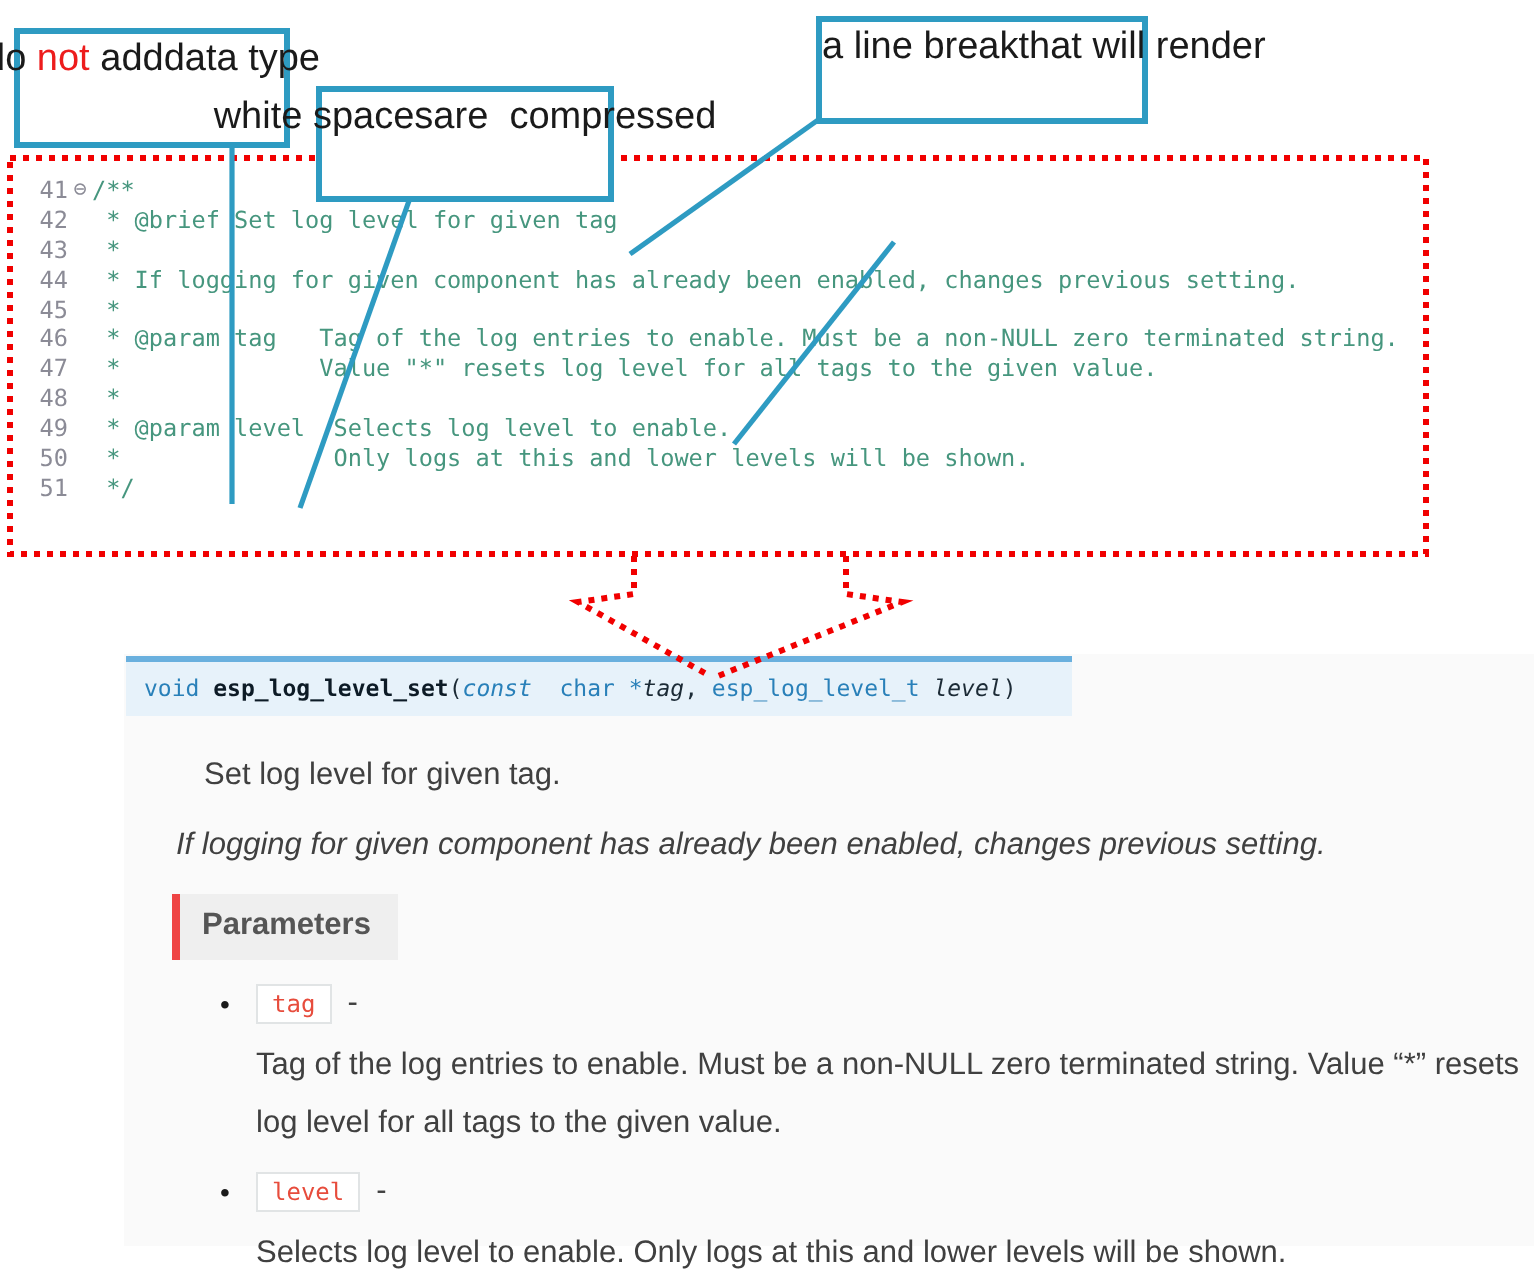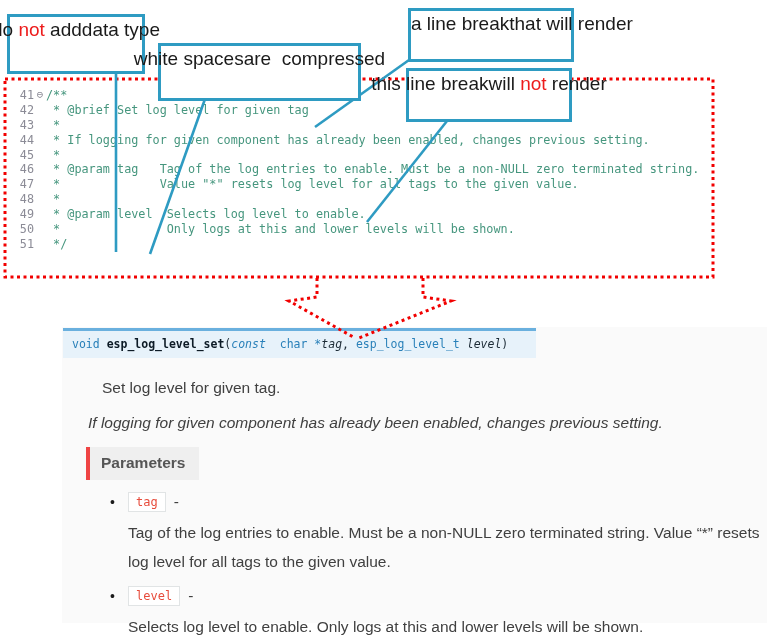--- a/index.html
+++ b/index.html
@@ -9,21 +9,21 @@
   
   .overlay{position:absolute;left:0;top:0;width:767px;height:637px;z-index:20;pointer-events:none;}
 
   
   .callout{position:absolute;z-index:30;background:#fff;border:3px solid #2E9BC2;
            box-sizing:border-box;text-align:center;color:#1a1a1a;
            font-size:19px;line-height:25px;display:flex;flex-direction:row;justify-content:center;}
   .callout .red{color:#ED1C1C;}
   .cl-line{white-space:pre;}
   #box1{left:7px;top:14px;width:138px;height:60px;}
-  #box2{left:158px;top:43px;width:203px;height:58px;}
+  #box2{left:158px;top:43px;width:149px;height:58px;}
   #box3{left:408px;top:8px;width:166px;height:54px;justify-content:space-between;}
   #box4{left:406px;top:68px;width:166px;height:54px;}
 
   
   .code{position:absolute;left:14px;top:88px;z-index:10;
         font-family:"DejaVu Sans Mono",monospace;font-size:11.8px;}
   .crow{display:flex;height:14.9px;line-height:14.9px;}
   .ln{width:20px;text-align:right;color:#8b8b96;flex:none;}
   .fold{width:12px;flex:none;color:#8b8b96;font-size:11px;text-align:center;}
   .ct{white-space:pre;color:#46967E;}
@@ -77,24 +77,20 @@
     <div class="cl-line"><span>do </span><span class="red">not</span><span> add</span></div>
     <div class="cl-line">data type</div>
   </div>
   <div class="callout" id="box2">
     <div class="cl-line">white spaces</div>
     <div class="cl-line">are  compressed</div>
   </div>
   <div class="callout" id="box3">
     <div class="cl-line">a line break</div>
     <div class="cl-line">that will render</div>
-  </div>
-  <div class="callout" id="box4">
-    <div class="cl-line">this line break</div>
-    <div class="cl-line"><span>will </span><span class="red">not</span><span> render</span></div>
   </div>
 
   <div class="code">
     <div class="crow">
         <span class="ln">41</span>
         <span class="fold">⊖</span>
         <span class="ct">/**</span>
       </div>
     <div class="crow">
         <span class="ln">42</span>

